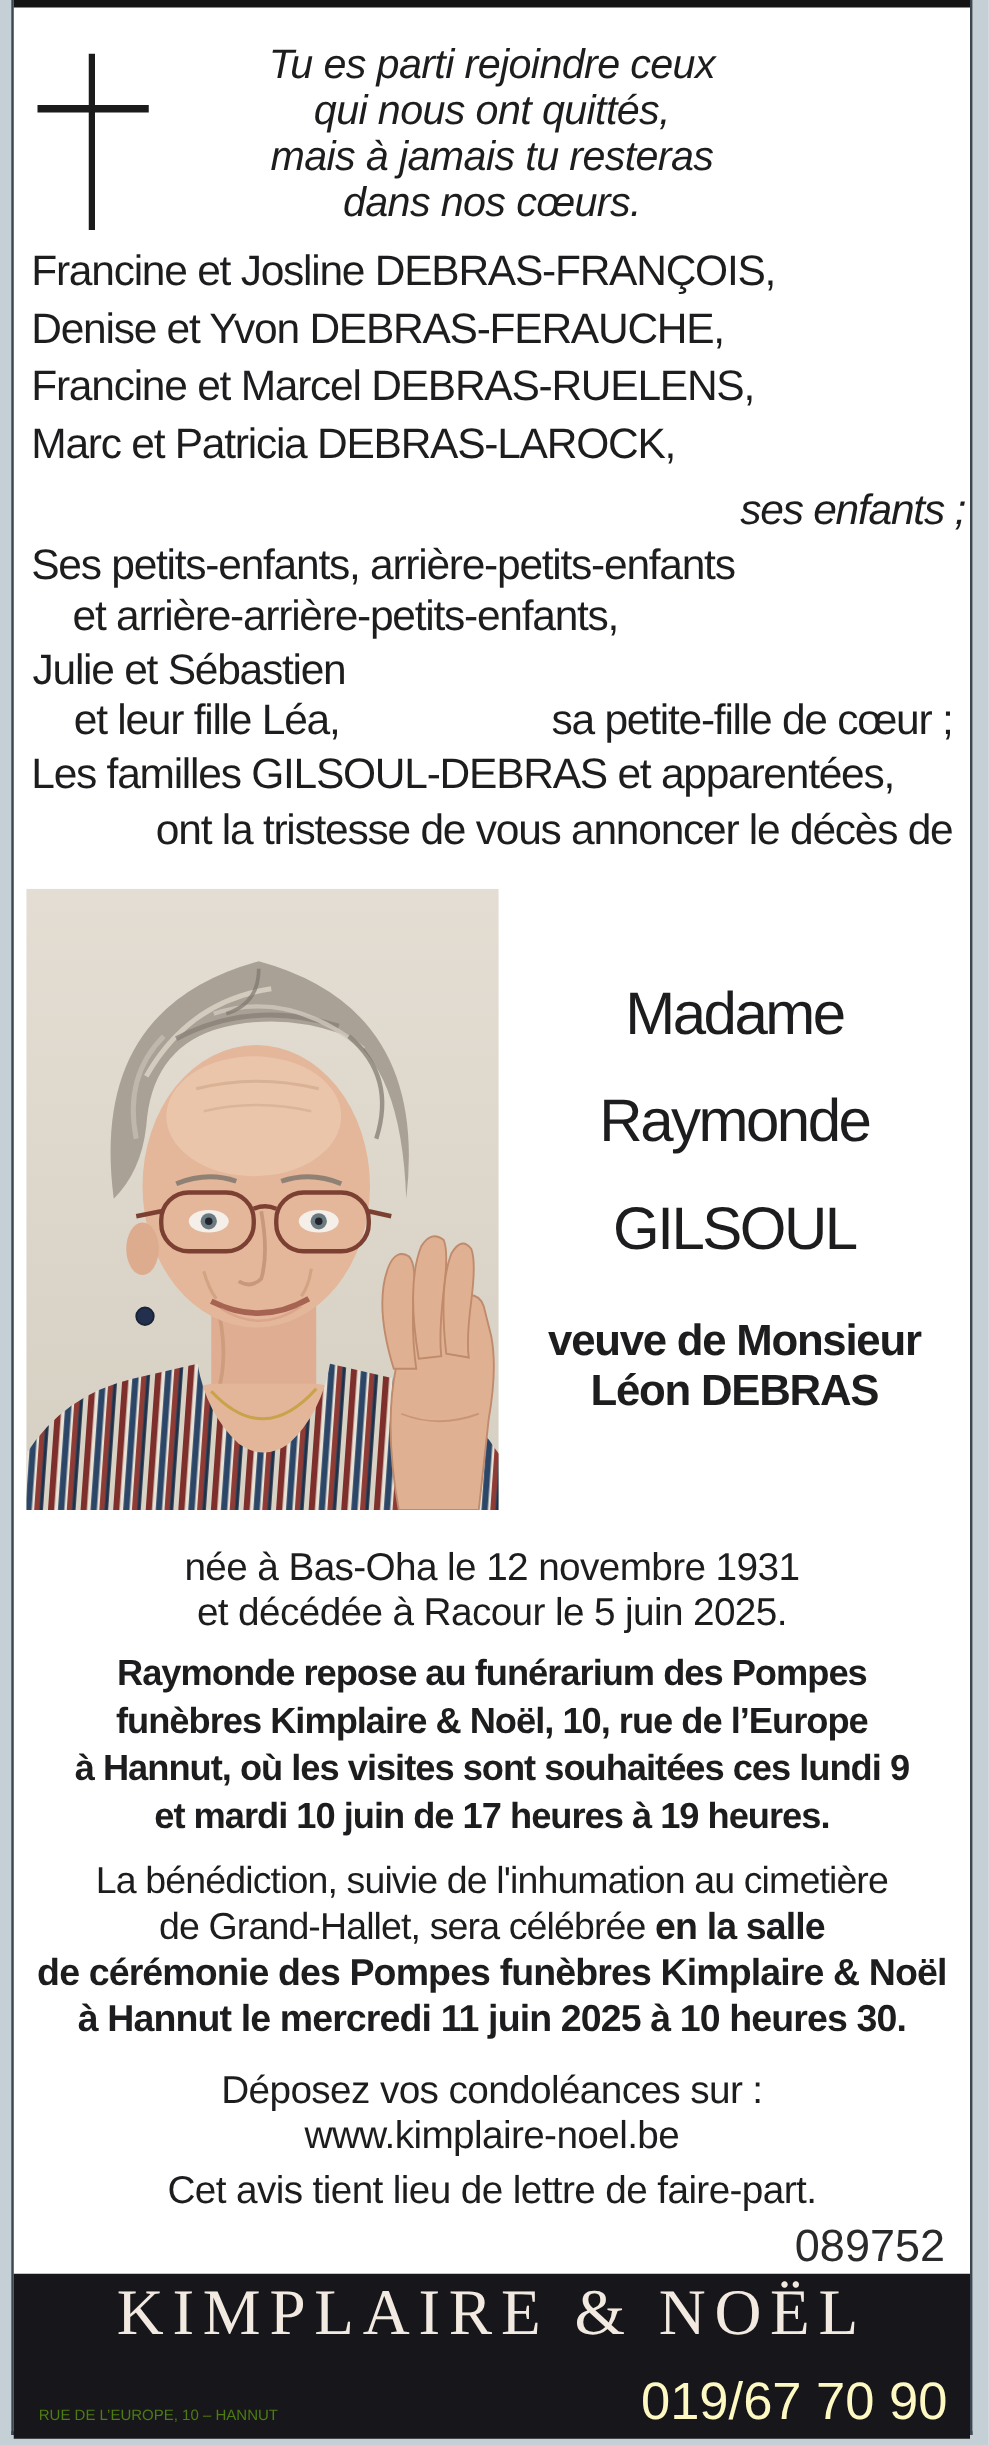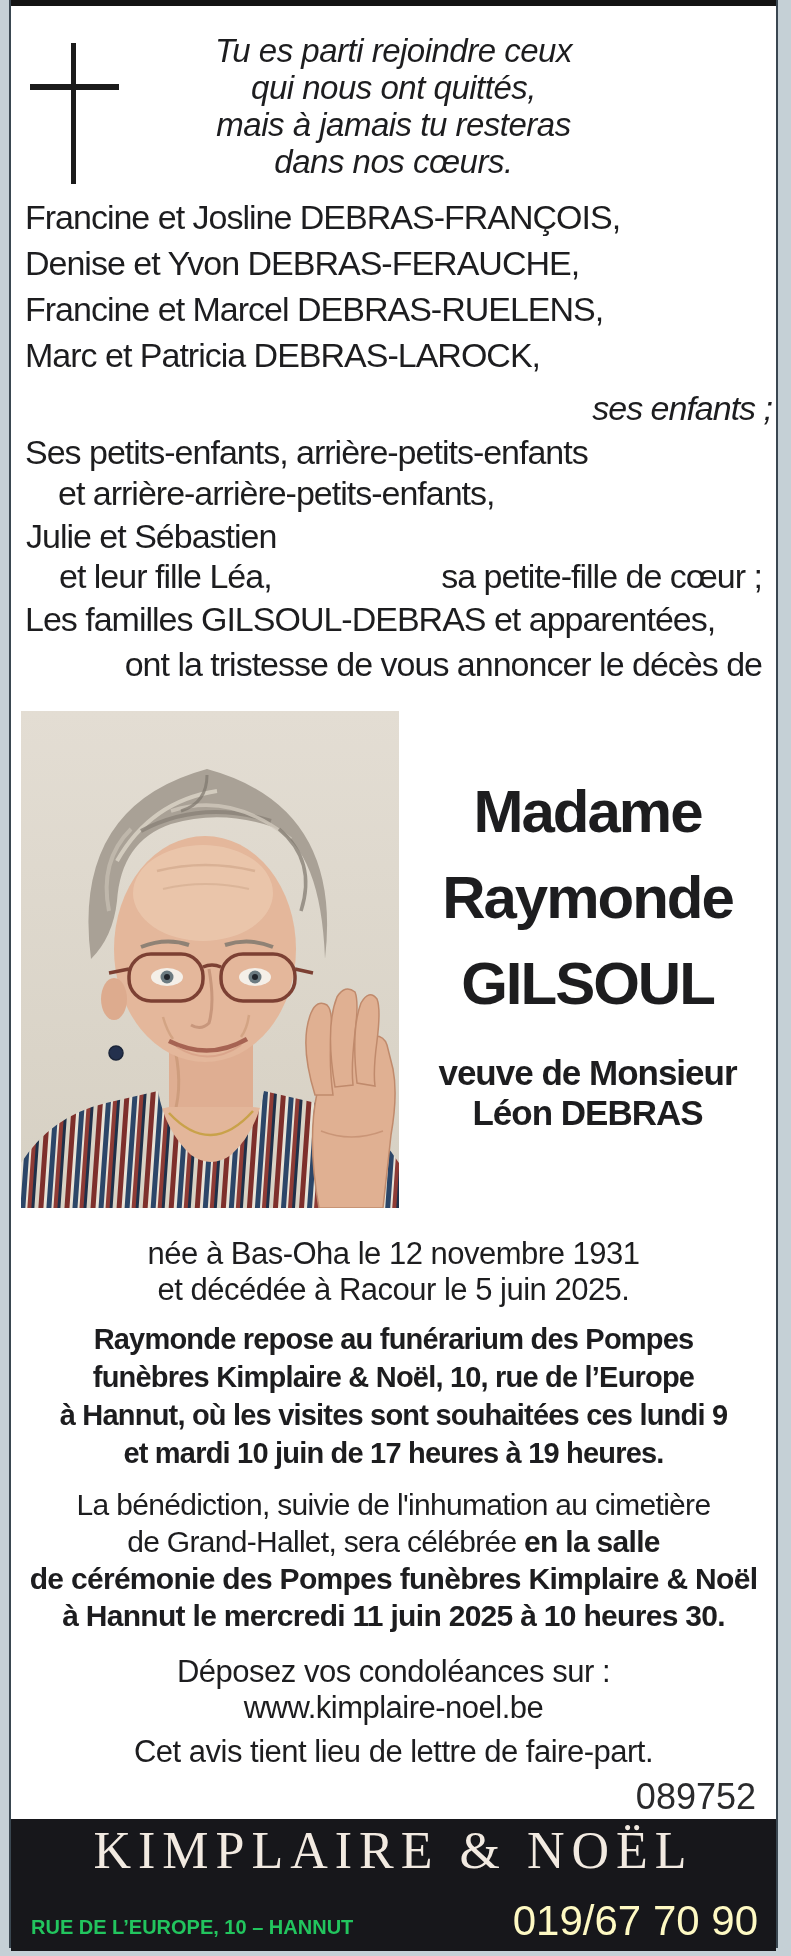--- a/index.html
+++ b/index.html
@@ -33,41 +33,41 @@
   .julie{ line-height:40px; margin-top:2px;padding-left:15px; }
   .lea-row{ display:flex; justify-content:space-between; }
   .familles{ line-height:45px; margin-top:1px; }
   .announce{ line-height:45px; text-align:right; }
 
   
   .photo-row{ margin-top:24px; display:flex; }
   .photo{ margin-left:10px; width:378px; height:497px; flex:0 0 auto; }
   .photo svg{ display:block; }
   .name-col{ flex:1 1 auto; text-align:center; padding-top:58px; }
-  .name-line{ font-weight:bold; font-size:60px; line-height:86px; letter-spacing:-2px; white-space:nowrap; }
+  .name-line{ font-weight:normal; font-size:48px; line-height:86px; letter-spacing:-2px; white-space:nowrap; }
   .widow{ margin-top:26px; font-weight:bold; font-size:35px; line-height:40px; letter-spacing:-1px; }
 
   
   .dates{ margin-top:28px; text-align:center; font-size:31px; line-height:36px; letter-spacing:-0.5px; }
   .funerarium{ margin-top:12px; text-align:center; font-weight:bold; font-size:29px; line-height:38px; letter-spacing:-0.8px; }
   .funerarium div, .benediction div, .dates div{ white-space:nowrap; }
   .benediction{ margin-top:14px; text-align:center; font-size:30px; line-height:37px; letter-spacing:-0.7px; }
   .benediction .b{ font-weight:bold; }
   .condolences{ margin-top:20px; text-align:center; font-size:31px; line-height:36px; letter-spacing:-0.5px; }
   .notice{ margin-top:8px; text-align:center; font-size:31px; line-height:36px; letter-spacing:-0.5px; }
   .ref{ margin-top:12px; text-align:right; padding-right:20px; font-size:36px; line-height:30px; color:#2a2a2c; }
 
   
   .banner{ margin-top:7px; height:132px; background:#17171b; position:relative; }
   .brand{
     text-align:center; font-family:"Liberation Serif","DejaVu Serif",serif;
     font-size:52px; line-height:56px; letter-spacing:7px; color:#f2eae1; padding-top:4px;
   }
   .banner-row{ position:absolute; left:0; right:0; bottom:6px; display:flex; justify-content:space-between; align-items:flex-end; padding:0 18px 0 20px; }
-  .address{ font-weight:bold; font-size:20px; letter-spacing:0; color:#22c55e; padding-bottom:6px; }
+  .address{ font-weight:normal; font-size:12px; letter-spacing:0; color:#4d7c0f; padding-bottom:6px; }
   .phone{ font-weight:normal; font-size:42px; letter-spacing:0; color:#fef9c3; }
 </style>
 </head>
 <body>
 
 <div class="sheet">
   <div class="top-bar"></div>
 
   <div class="header">
     <div class="cross">

